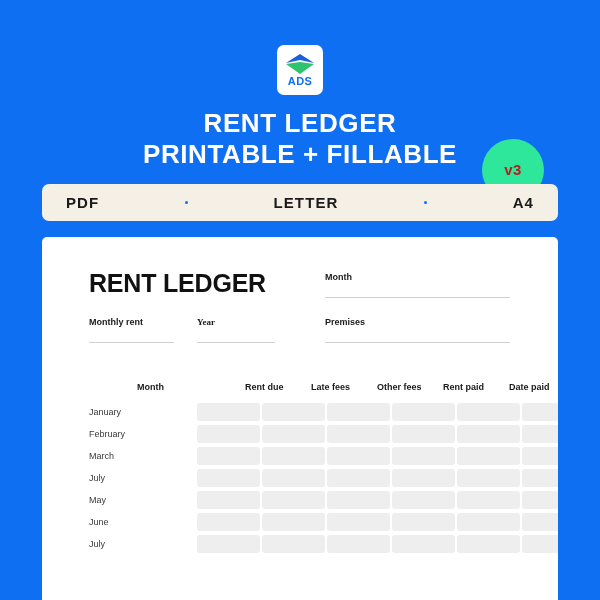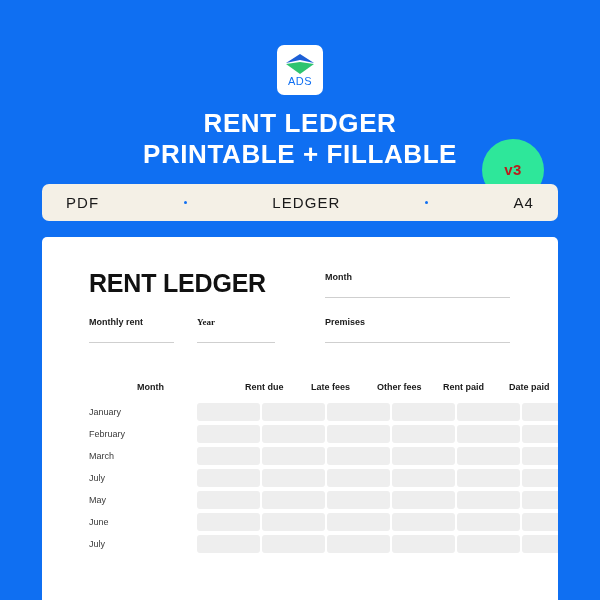--- a/index.html
+++ b/index.html
@@ -36,21 +36,21 @@
     justify-content: center;
     gap: 1px;
   }
   .logo-mark {
     width: 30px;
     height: 22px;
     display: block;
   }
   .logo-word {
     font-size: 11px;
-    font-weight: normal;
+    font-weight: bold;
     color: #0f6ff2;
     letter-spacing: 0.4px;
     line-height: 1;
   }
 
   
   .title-block {
     position: absolute;
     left: 0;
     top: 108px;
@@ -98,21 +98,21 @@
     background: #f4f0e6;
     border-radius: 7px;
     display: flex;
     align-items: center;
     z-index: 3;
     box-sizing: border-box;
     padding: 0 24px;
   }
   .fmt {
     font-size: 15px;
-    font-weight: normal;
+    font-weight: bold;
     color: #1a1a1a;
     letter-spacing: 1.1px;
     white-space: nowrap;
   }
   .fmt-dot {
     flex: 1;
     display: flex;
     align-items: center;
     justify-content: center;
   }
@@ -228,21 +228,21 @@
 
   <div class="badge-v3">
     <span>v3</span>
   </div>
 
   <div class="format-bar">
     <div class="fmt">PDF</div>
     <div class="fmt-dot">
         <i></i>
       </div>
-    <div class="fmt">LEDGER</div>
+    <div class="fmt">LETTER</div>
     <div class="fmt-dot">
         <i></i>
       </div>
     <div class="fmt">A4</div>
   </div>
 
   <div class="doc-card">
 
     <div class="doc-title">RENT LEDGER</div>
 

